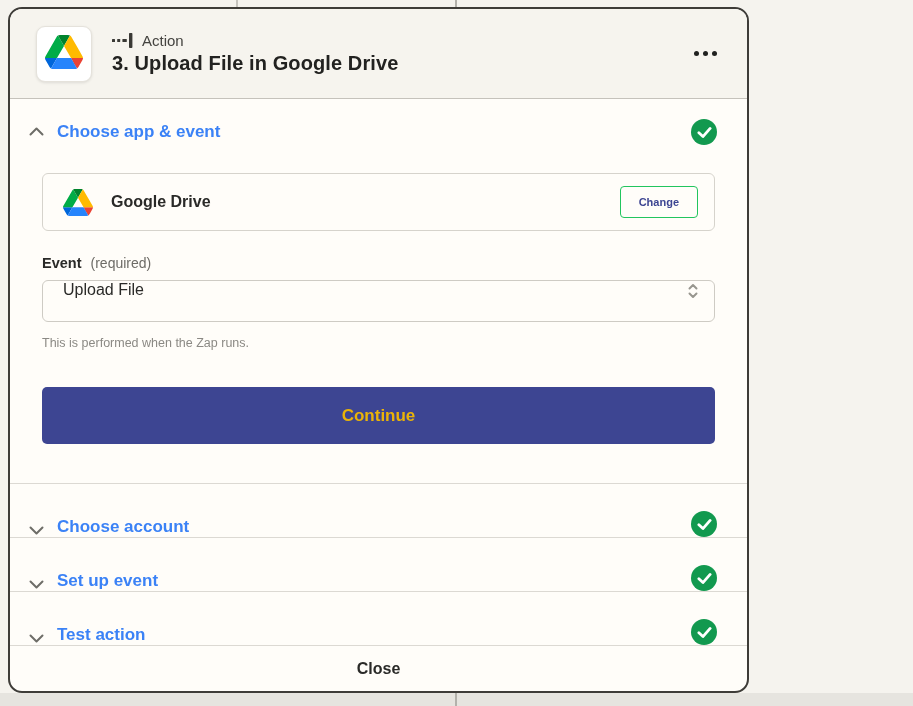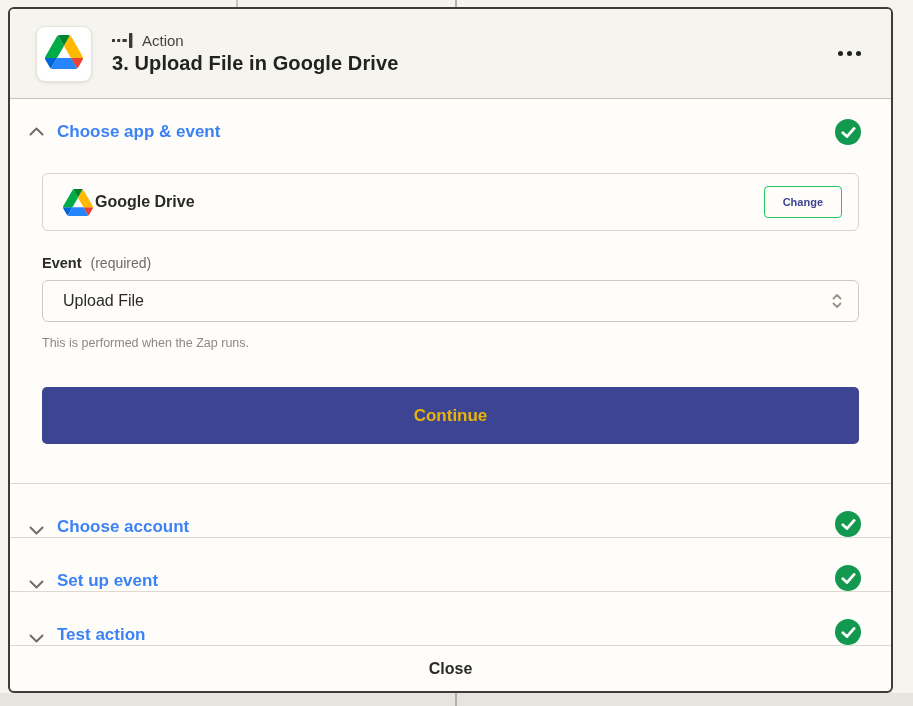--- a/index.html
+++ b/index.html
@@ -13,24 +13,24 @@
   }
   
   .bottom-strip { position:absolute; left:0; right:0; bottom:0; height:13px; background:#e6e4df; }
   .connector { position:absolute; width:2px; background:#b3b1ab; }
   .connector.top-center { left:455px; top:0; height:8px; }
   .connector.bottom-center { left:455px; bottom:0; height:13px; }
   .connector.top-left { left:236px; top:0; height:8px; background:#c6c4be; }
 
   
   .panel {
-    position:absolute; left:8px; top:7px; width:885px; height:686px;
+    position:absolute; left:8px; top:7px; width:741px; height:686px;
     background:#fffdf9;
     border:2px solid #3e3c38;
-    border-radius:6px;
+    border-radius:14px;
     display:flex; flex-direction:column;
     overflow:hidden;
   }
 
   
   .panel-header {
     height:90px; flex:0 0 90px;
     background:#f6f4ee;
     border-bottom:1px solid #c5c2bb;
     display:flex; align-items:center;
@@ -72,38 +72,38 @@
   
   .app-card {
     margin-top:14px;
     height:58px;
     border:1px solid #d6d3cc; border-radius:6px;
     background:#fffdf9;
     display:flex; align-items:center;
     padding:0 16px 0 20px;
   }
   .app-card svg { width:30px; height:27px; }
-  .app-card-name { margin-left:2px; font-size:16px; font-weight:bold; color:#2a2a28; flex:1; }
+  .app-card-name { margin-left:18px; font-size:16px; font-weight:bold; color:#2a2a28; flex:1; }
   .change-btn {
     background:transparent;
     border:1px solid #22c55e; border-radius:4px;
     color:#3d4592; font-weight:bold; font-size:11px;
     font-family:"Liberation Sans", sans-serif;
     padding:9px 18px; cursor:pointer;
   }
 
   
   .field-label-row { margin-top:24px; font-size:14.5px; }
   .field-label { font-weight:bold; color:#2a2a28; }
   .field-required { color:#6e6c67; font-weight:normal; margin-left:5px; font-size:14px; }
   .select-box {
     margin-top:9px; height:42px;
     border:1px solid #cecbc4; border-radius:6px;
     background:#fffdf9;
-    display:flex; align-items:center;
+    display:flex; align-items:flex-start;
     padding:0 14px 0 20px;
     cursor:pointer;
   }
   .select-value { font-size:16px; color:#2a2a28; flex:1; }
   .helper-text { margin-top:14px; font-size:12.5px; color:#8b8984; }
 
   .continue-btn {
     display:block; width:100%;
     margin-top:37px; margin-bottom:39px;
     height:57px;

